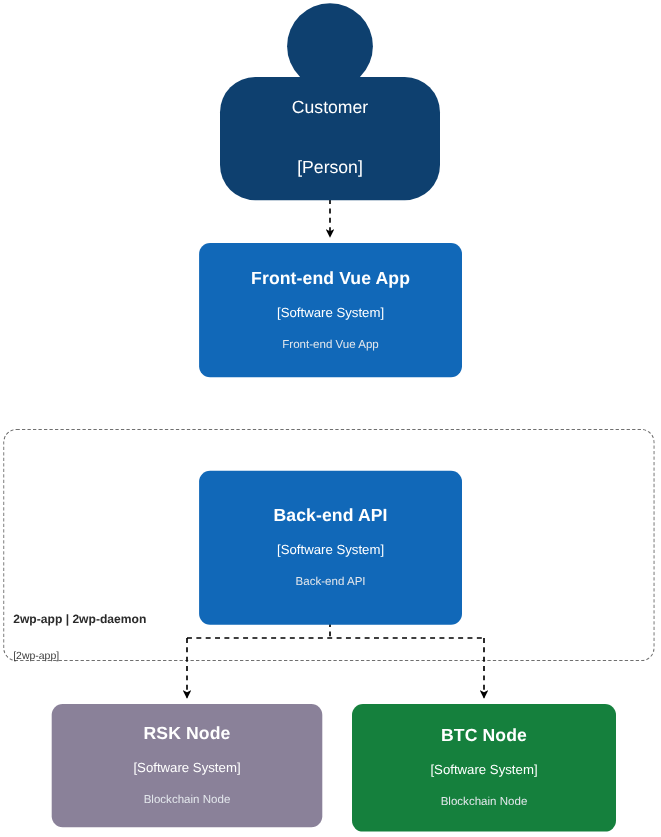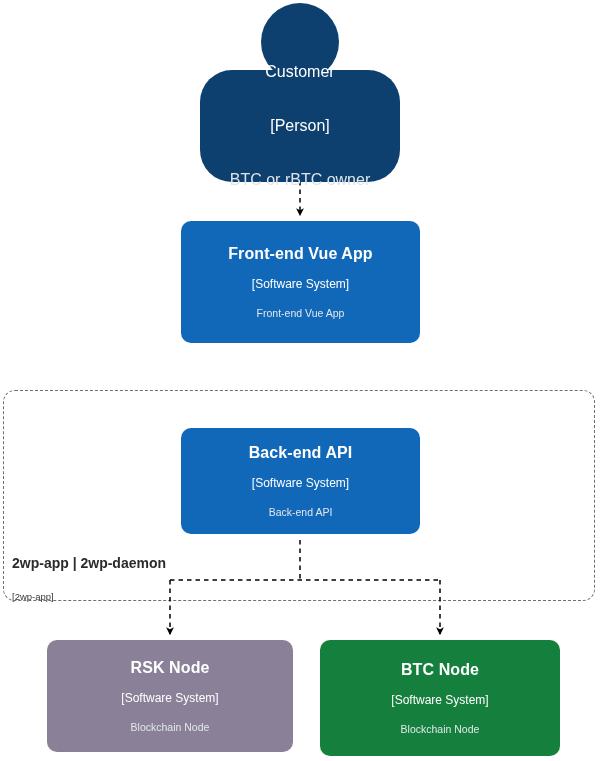--- a/index.html
+++ b/index.html
@@ -83,21 +83,21 @@
     border: 1.4px dashed #6f6f6f;
     border-radius: 12px;
     background: transparent;
   }
   .boundary-label {
     position: absolute;
     text-align: left;
     white-space: nowrap;
   }
   .boundary-label .b-name {
-    font-size: 14px;
+    font-size: 11px;
     font-weight: bold;
     color: #2b2b2b;
     line-height: 18px;
     text-align: center;
   }
   .boundary-label .b-type {
     font-size: 9.5px;
     font-weight: normal;
     color: #3a3a3a;
     line-height: 13px;
@@ -143,30 +143,29 @@
       <path d="M 170 580 L 170 634" fill="none" stroke="#000000" stroke-width="1.5" stroke-dasharray="4.5,4" marker-end="url(#arrowFilled)"></path>
       <path d="M 440 580 L 440 634" fill="none" stroke="#000000" stroke-width="1.5" stroke-dasharray="4.5,4" marker-end="url(#arrowFilled)"></path>
     </g>
   </svg>
 
   <div class="person-head" style="left:261px; top:3px; width:78px; height:78px; background:#0e406f;"></div>
 
   <div class="person-body" style="left:200px; top:70px; width:200px; height:112px; background:#0e406f;">
     <div class="n-title">Customer</div>
     <div class="n-type">[Person]</div>
-    <div class="n-desc">BTC or rBTC owner</div>
   </div>
 
   <div class="node" style="left:181px; top:221px; width:239px; height:122px; background:#1168b8;">
     <div class="n-title">Front-end Vue App</div>
     <div class="n-type">[Software System]</div>
     <div class="n-desc">Front-end Vue App</div>
   </div>
 
-  <div class="node" style="left:181px; top:428px; width:239px; height:106px; background:#1168b8;">
+  <div class="node" style="left:181px; top:428px; width:239px; height:140px; background:#1168b8;">
     <div class="n-title">Back-end API</div>
     <div class="n-type">[Software System]</div>
     <div class="n-desc">Back-end API</div>
   </div>
 
   <div class="node" style="left:47px; top:640px; width:246px; height:112px; background:#8a8199;">
     <div class="n-title">RSK Node</div>
     <div class="n-type">[Software System]</div>
     <div class="n-desc">Blockchain Node</div>
   </div>

